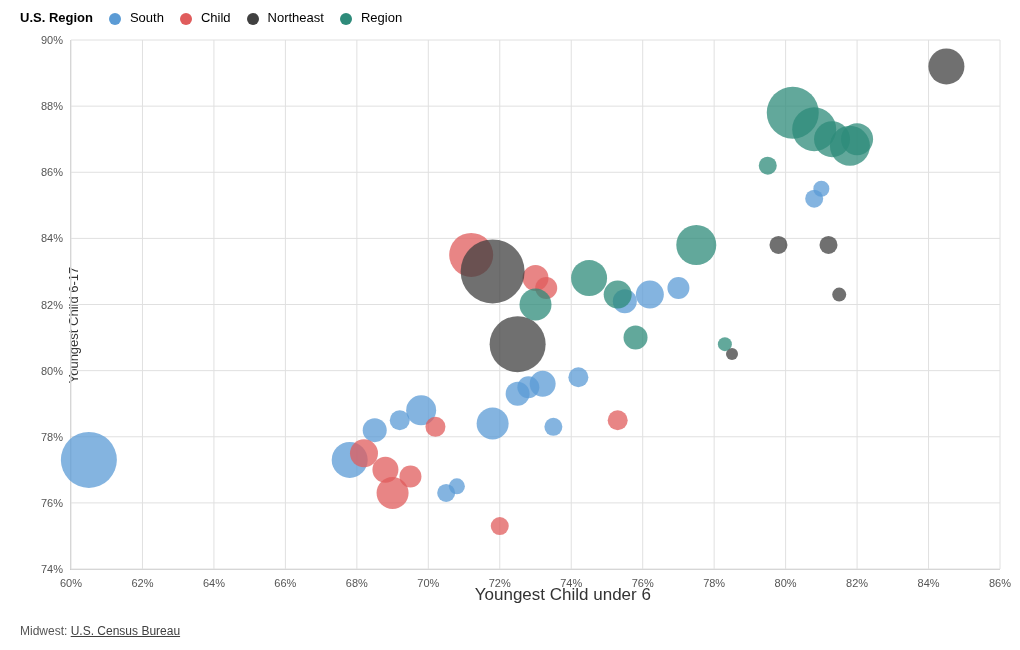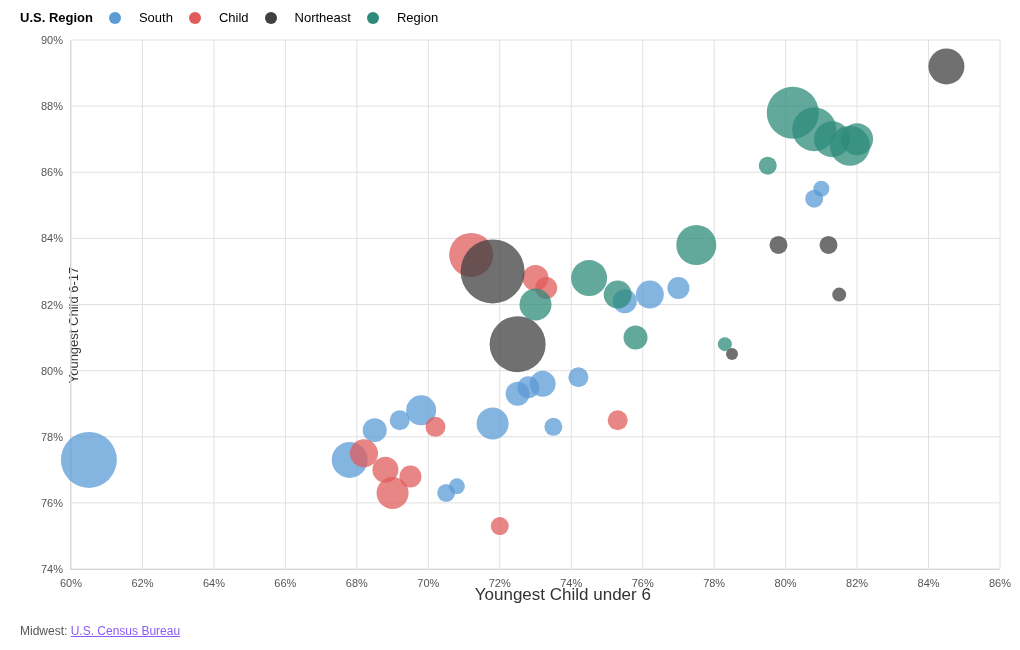--- a/index.html
+++ b/index.html
@@ -24,22 +24,22 @@
       align-items: center;
       gap: 16px;
       font-size: 13px;
     }
     #legend-title {
       font-weight: bold;
       font-size: 13px;
     }
     .legend-item {
       display: flex;
-      align-items: center;
-      gap: 18px;
+      align-items: flex-end;
+      gap: 9px;
     }
     .legend-dot {
       width: 12px;
       height: 12px;
       border-radius: 50%;
       display: inline-block;
     }
     #chart-area {
       position: absolute;
       top: 40px;
@@ -67,21 +67,21 @@
       color: #333;
     }
     #source {
       position: absolute;
       bottom: 12px;
       left: 20px;
       font-size: 12px;
       color: #555;
     }
     #source a {
-      color: #8b5cf6;
+      color: #404040;
       text-decoration: underline;
     }
     svg#chart-svg {
       position: absolute;
       top: 0; left: 0;
       width: 100%;
       height: 100%;
       overflow: visible;
     }
   </style>

